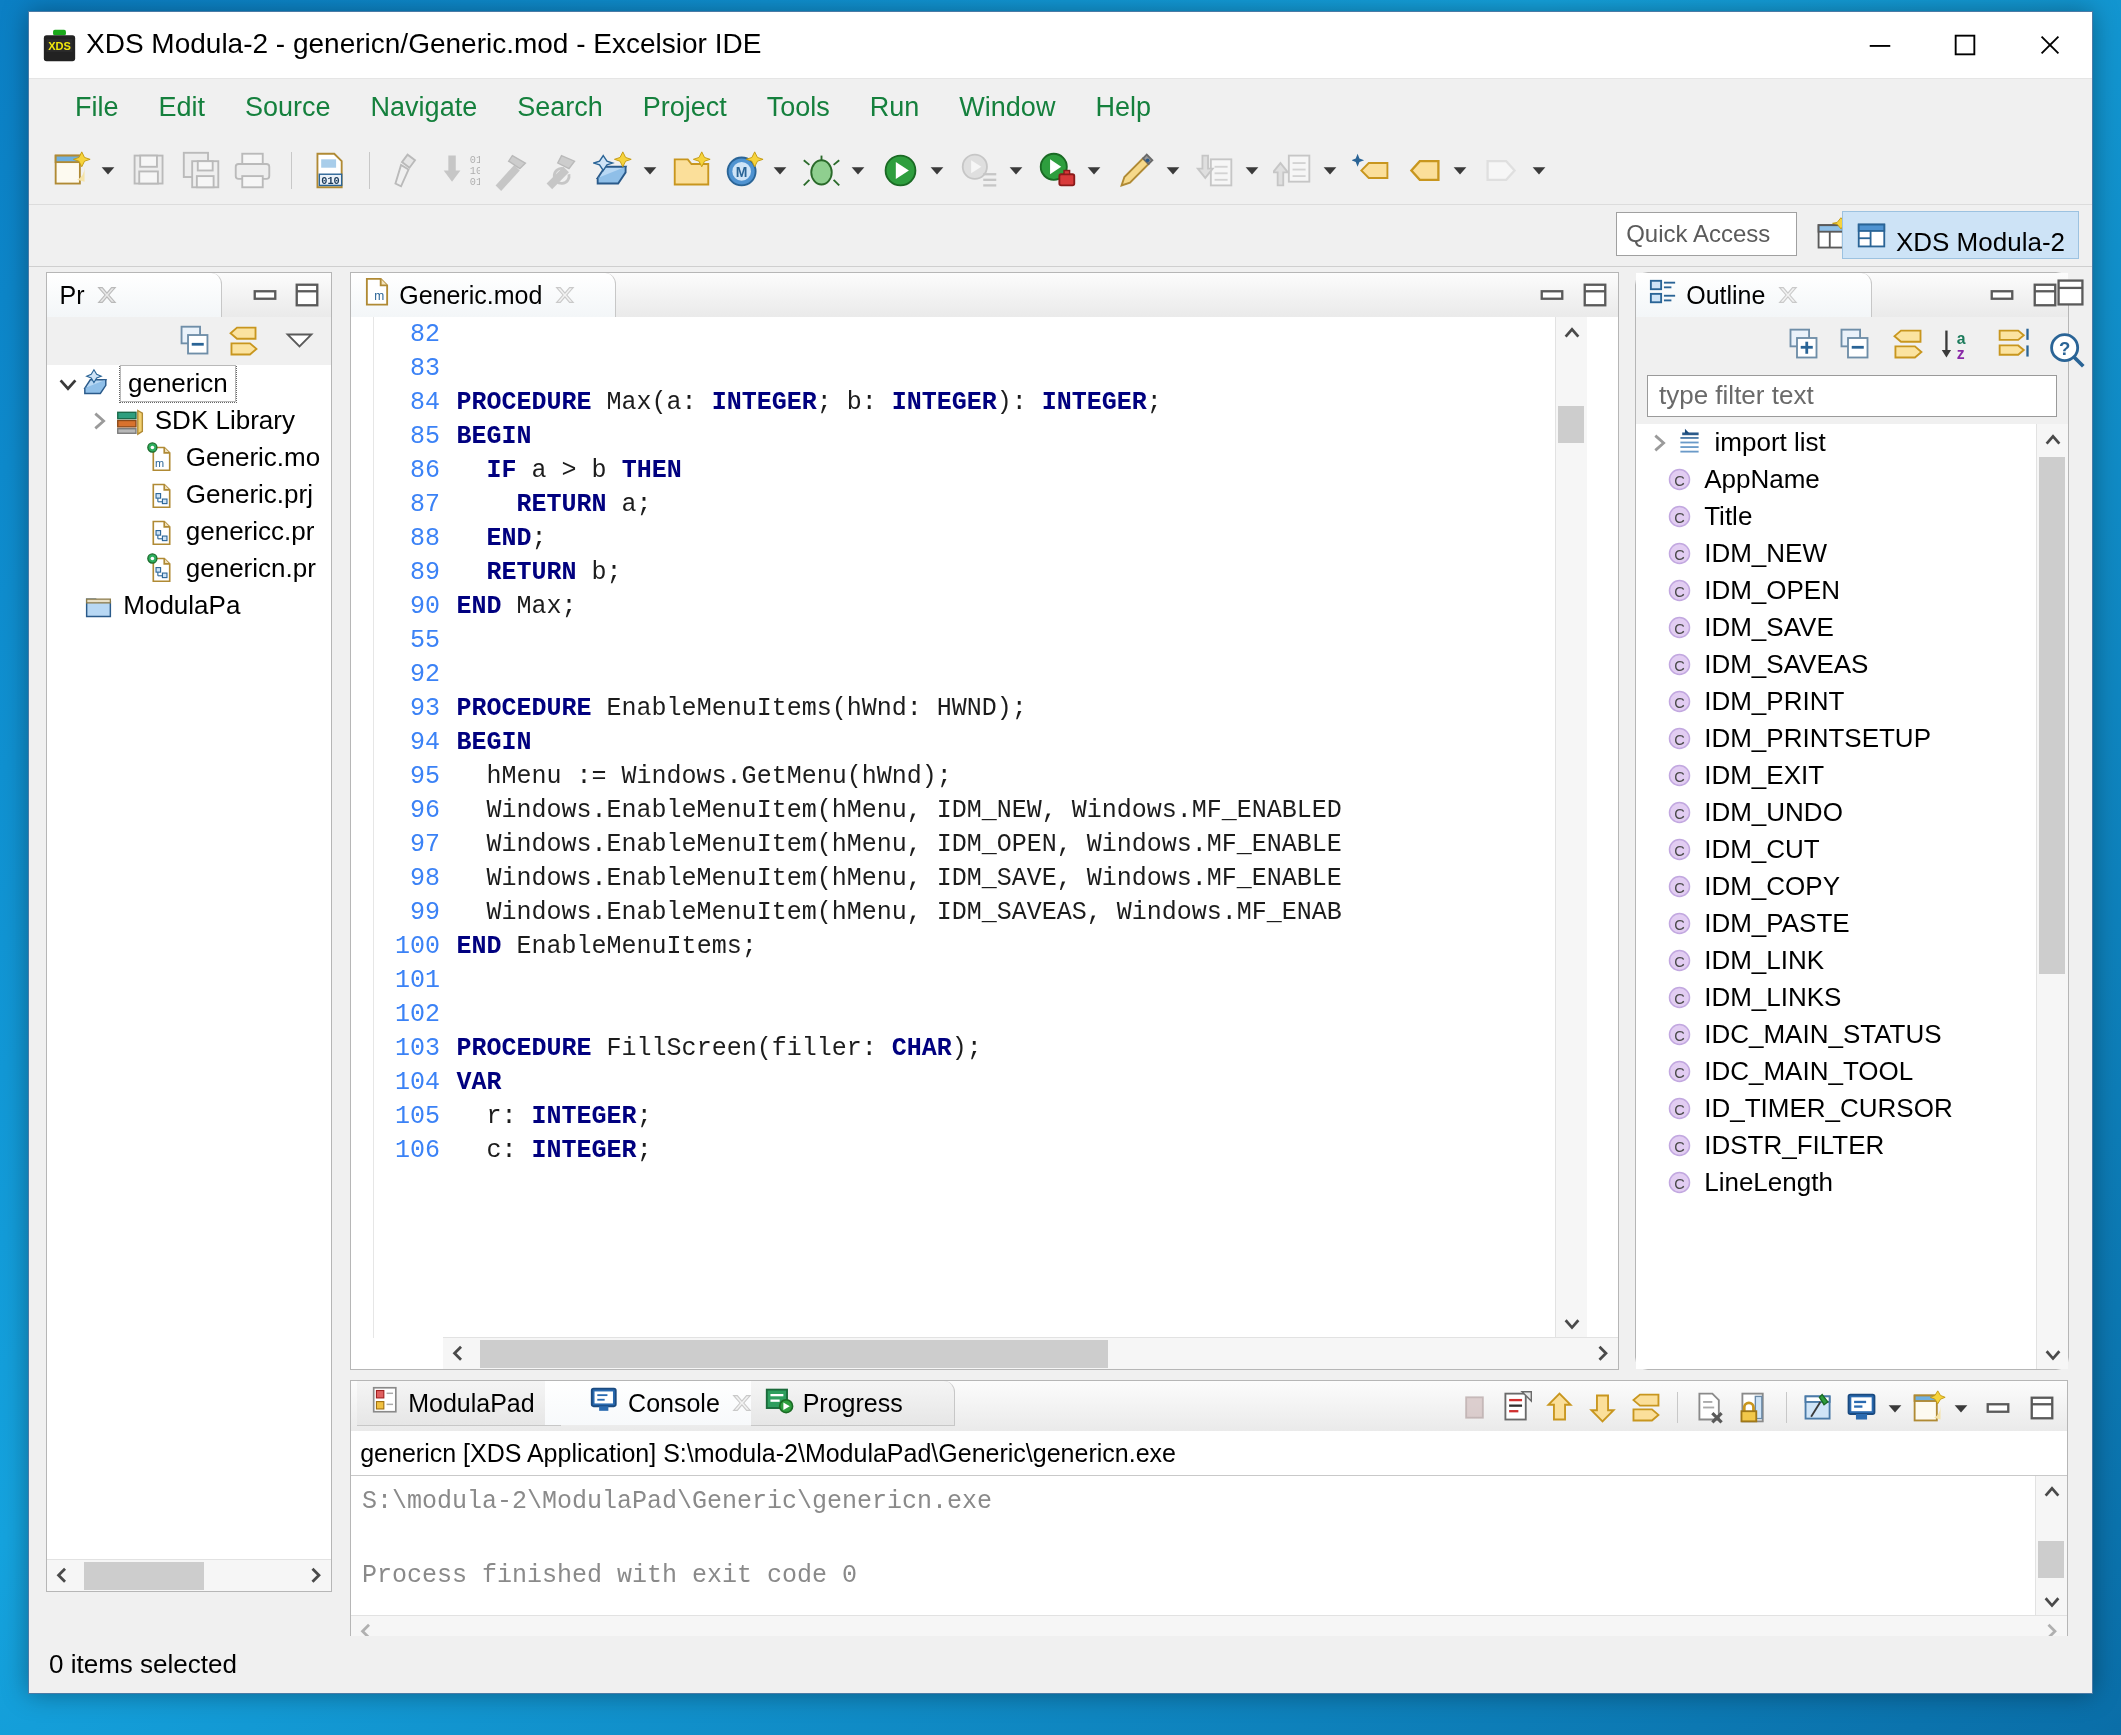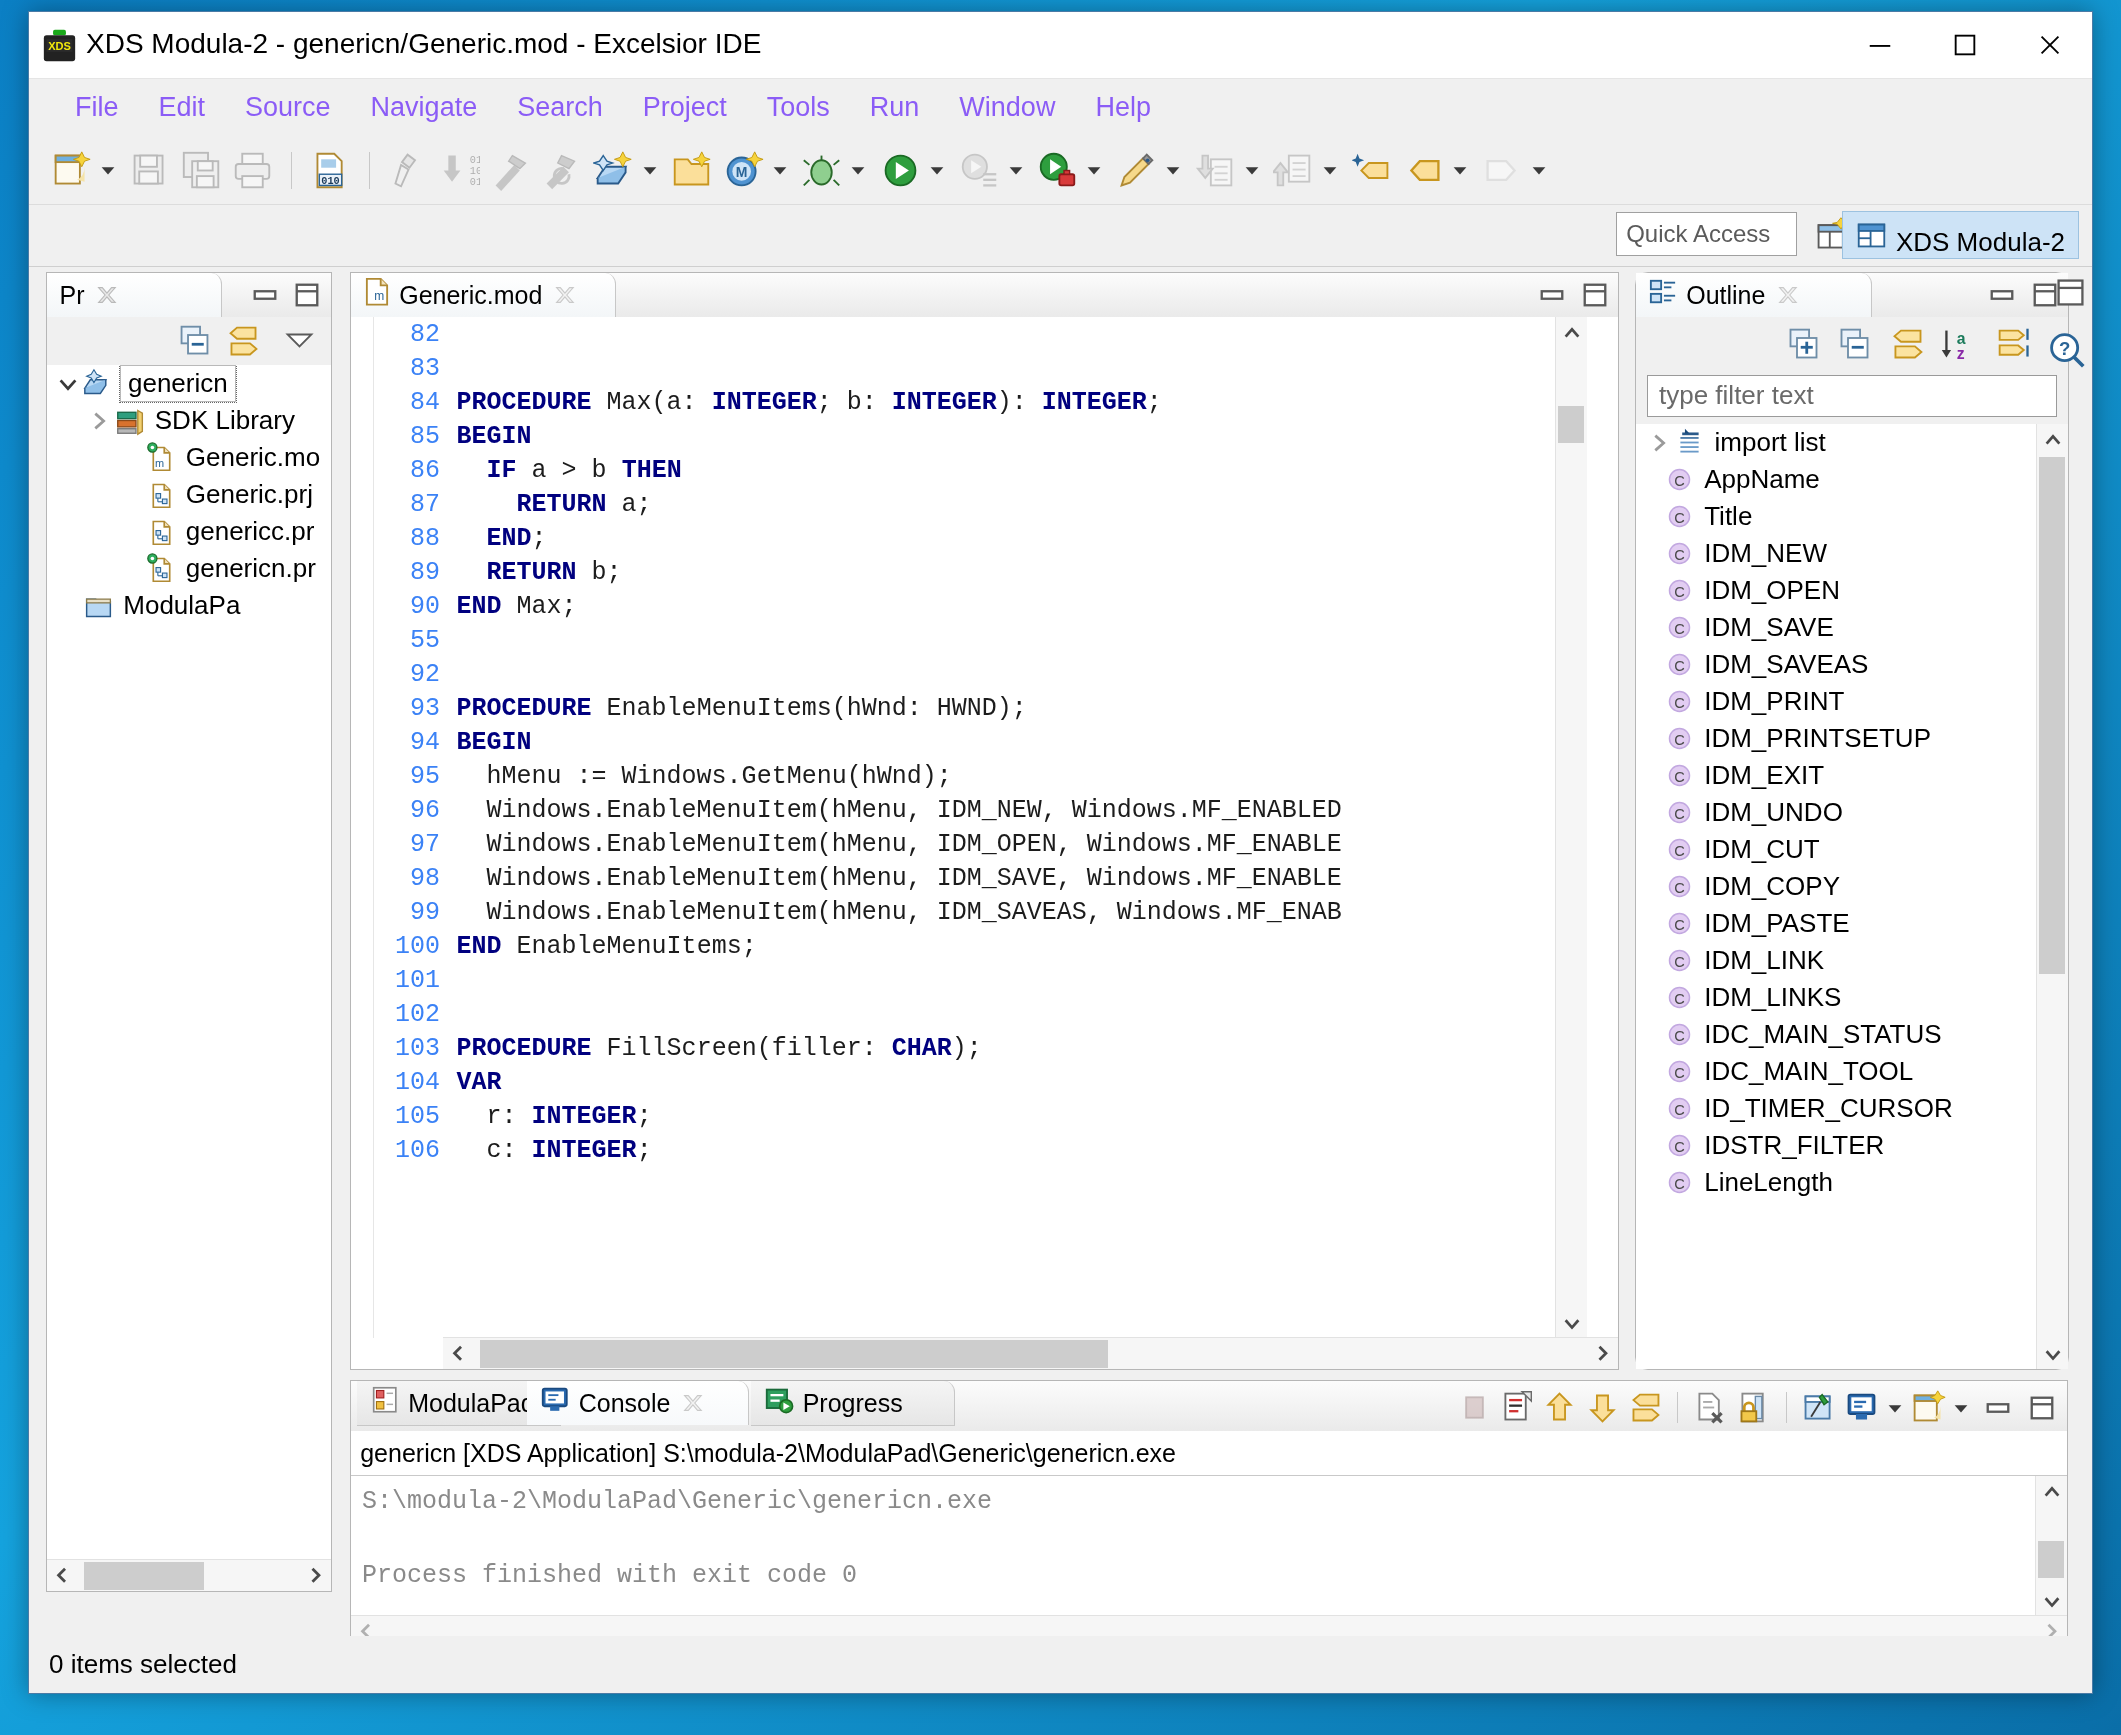--- a/index.html
+++ b/index.html
@@ -16,21 +16,21 @@
     box-shadow:0 0 24px rgba(0,0,0,.35);
   }
   .titlebar{height:66px;background:#fff;position:relative;border-bottom:0.9px solid #e5e5e5;}
   .title-icon{position:absolute;left:13px;top:15.7px;width:35px;height:35px;}
   .title-text{position:absolute;left:57px;top:15.7px;font-size:28px;color:#000;white-space:nowrap;}
   .wbtns{position:absolute;right:0;top:0;display:flex;}
   .wbtn{width:85px;height:65px;display:flex;align-items:center;justify-content:center;}
   .wbtn svg{display:block;}
   
   .menubar{height:57px;background:#f0f0f0;display:flex;align-items:center;padding-left:26px;}
-  .menu-item{font-size:27px;padding:5.5px 20px;color:#8b5cf6;white-space:nowrap;}
+  .menu-item{font-size:27px;padding:5.5px 20px;color:#15803d;white-space:nowrap;}
   
   .toolbar{height:68px;background:#f0f0f0;display:flex;align-items:center;padding-left:16.6px;
            border-bottom:0.9px solid #dcdcdc;gap:0px;}
   .tb{width:42px;height:42px;display:flex;align-items:center;justify-content:center;margin:0 4.6px;}
   .tb.dim{opacity:.40;}
   .tb-arrow{width:22px;height:42px;display:flex;align-items:center;justify-content:center;margin-right:5.5px;}
   .tb-sep{width:0.9px;height:37px;background:#c8c8c8;margin:0 13px;}
   
   .qa-row{height:61px;background:#f0f0f0;position:relative;border-bottom:0.9px solid #cfcfcf;}
   .qa-box{position:absolute;right:295px;top:7.4px;width:181px;height:44px;background:#fff;
@@ -896,21 +896,21 @@
           <div class="view-tab" style="left: 5.5px; background: linear-gradient(rgb(245, 245, 245), rgb(230, 230, 230)); border-bottom: 0.9px solid rgb(199, 199, 199); width: 177px;">
             <span><svg width="29.5" height="29.5" viewBox="0 0 32 32">
                 <rect x="4" y="3" width="24" height="26" fill="#fff" stroke="#8a8a8a" stroke-width="1.8"></rect>
                 <rect x="7" y="6" width="8" height="8" fill="#e06060" stroke="#a02020" stroke-width="1.2"></rect>
                 <rect x="7" y="18" width="8" height="8" fill="#f0c040" stroke="#a07010" stroke-width="1.2"></rect>
                 <line x1="18" y1="9" x2="25" y2="9" stroke="#aaa" stroke-width="1.6"></line>
                 <line x1="18" y1="21" x2="25" y2="21" stroke="#aaa" stroke-width="1.6"></line>
               </svg></span>
             <span>ModulaPad</span>
           </div>
-          <div class="view-tab active" style="left: 176px; background: linear-gradient(rgb(255, 255, 255), rgb(247, 249, 251)); width: 195px;">
+          <div class="view-tab active" style="left: 194px; background: linear-gradient(rgb(255, 255, 255), rgb(247, 249, 251)); width: 195px; justify-content: flex-end;">
             <span><svg width="29.5" height="29.5" viewBox="0 0 32 32">
                 <rect x="3" y="4" width="26" height="19" rx="2" fill="#2a6ab0" stroke="#1a4a80" stroke-width="2"></rect>
                 <rect x="6" y="7" width="20" height="13" fill="#fff"></rect>
                 <line x1="9" y1="11" x2="20" y2="11" stroke="#2a6ab0" stroke-width="2"></line>
                 <line x1="9" y1="16" x2="17" y2="16" stroke="#2a6ab0" stroke-width="2"></line>
                 <rect x="11" y="23" width="10" height="5" fill="#2a6ab0"></rect>
               </svg></span>
             <span>Console</span>
             <span class="tab-close"><svg width="24" height="24" viewBox="0 0 26 26">
                 <path d="M5 5 l7 8 -7 8 h4 l5 -6 5 6 h4 l-7 -8 7 -8 h-4 l-5 6 -5 -6z" fill="#f2f2f2" stroke="#c9c9c9" stroke-width="1.2"></path>

